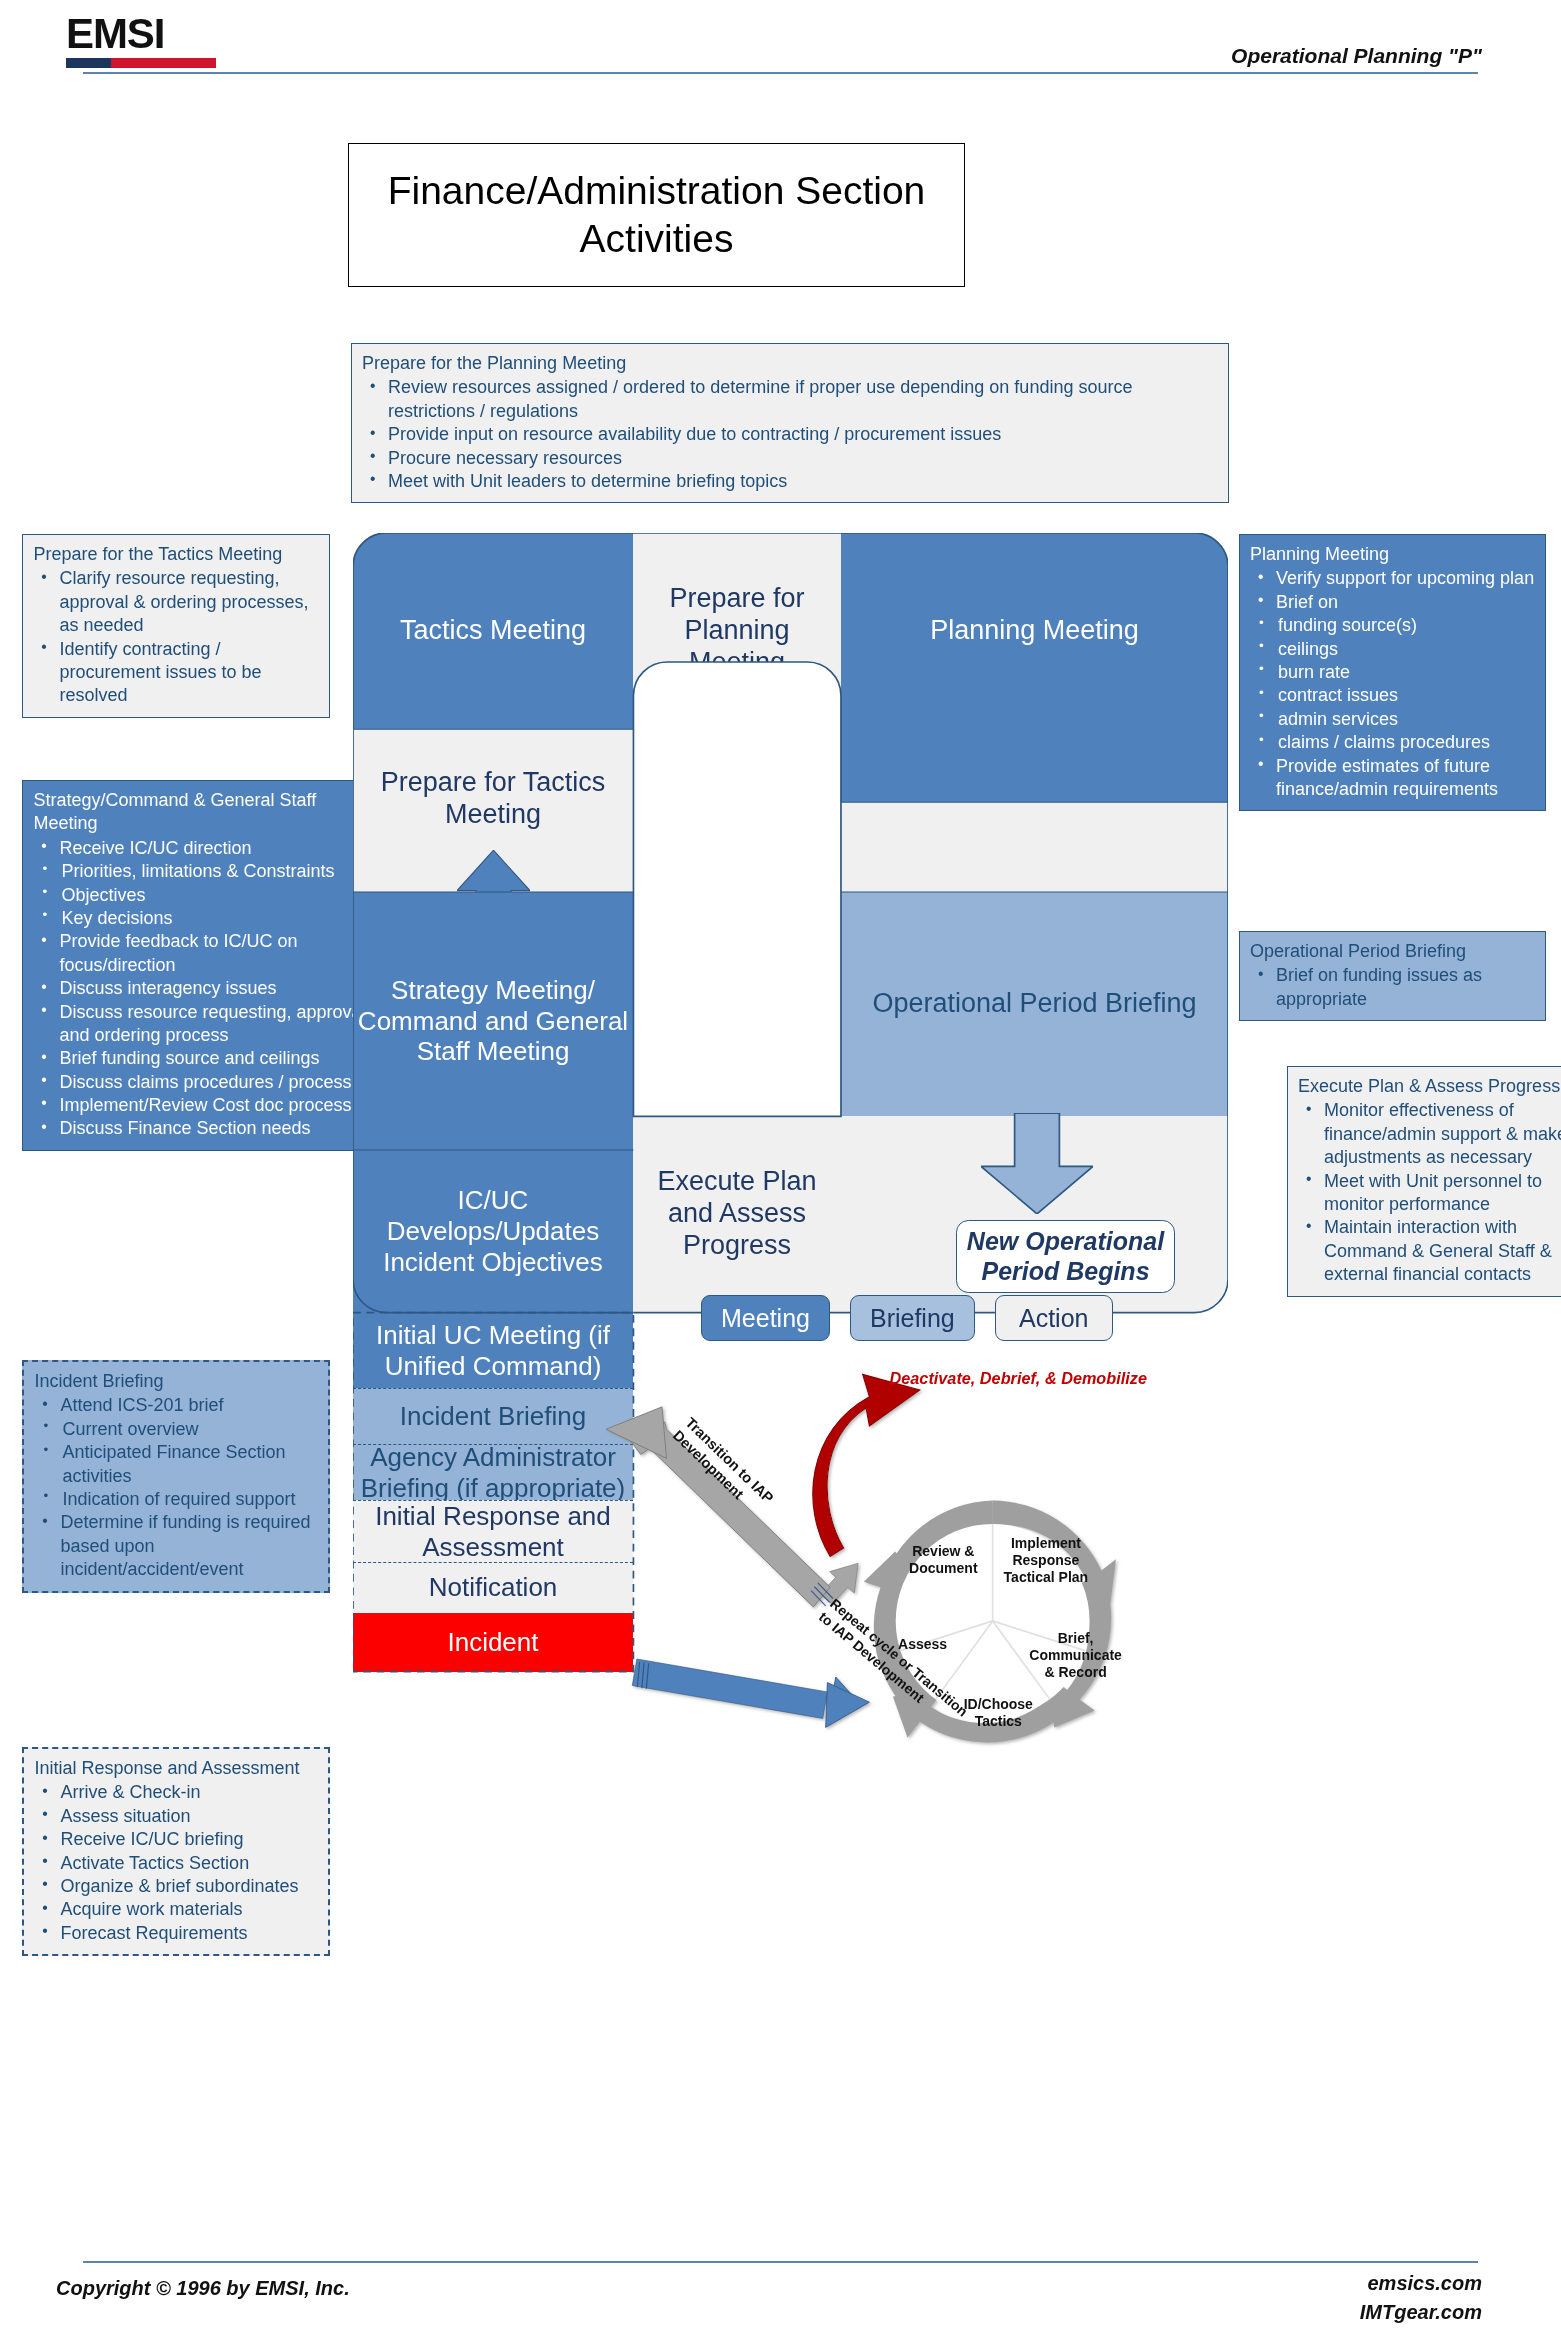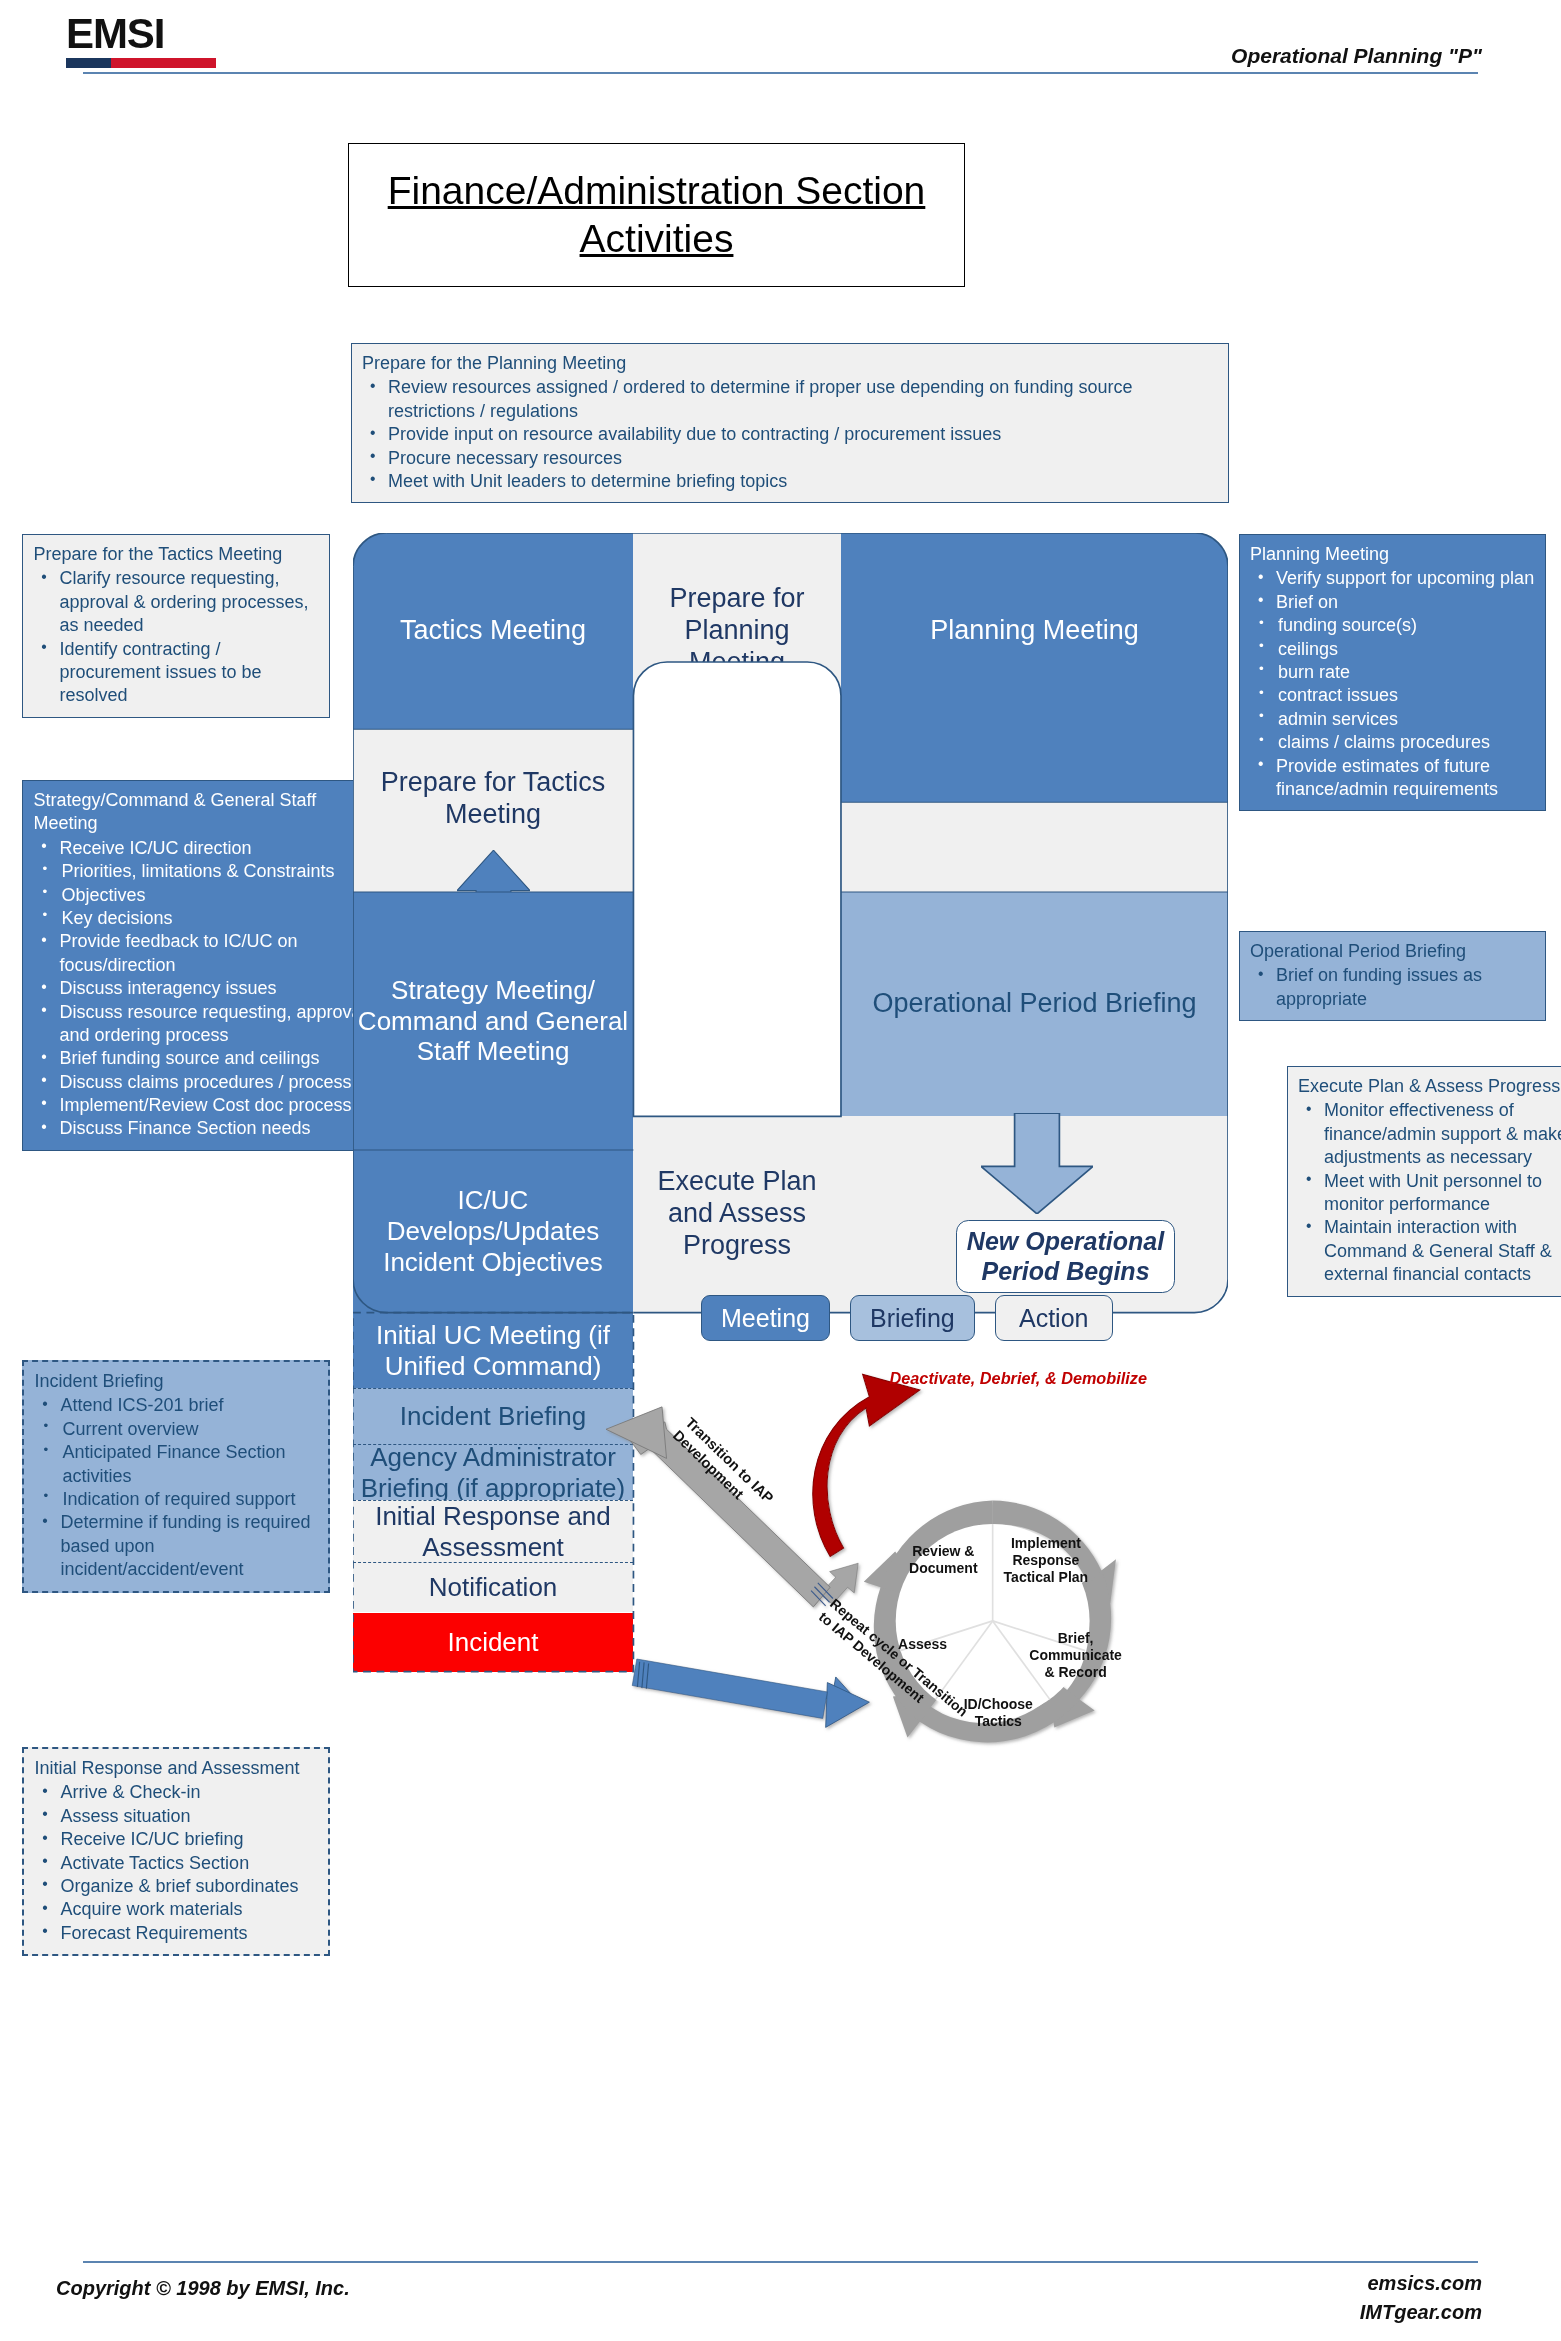--- a/index.html
+++ b/index.html
@@ -29,21 +29,21 @@
     font-weight:bold;font-style:italic;font-size:21px;color:#111;
   }
 
   
   #title-box{
     left:348px;top:143px;width:617px;height:144px;
     border:1.7px solid #000;background:#fff;
     display:flex;align-items:center;justify-content:center;
     text-align:center;
   }
-  #title-text{font-size:39px;line-height:1.22;color:#000;text-decoration:underline;}
+  #title-text{font-size:39px;line-height:1.22;color:#000;}
 
   
   .callout{
     background:#f0f0f0;border:1.7px solid #2e5782;
     color:#1f4e79;
     font-size:18px;line-height:1.30;
     padding:7.9px 10px 9px 10px;
   }
   .callout.solid-blue{background:#4f81bd;border-color:#2e5782;color:#ffffff;}
   .callout.light-blue{background:#95b3d7;border-color:#2e5782;color:#1f4e79;}
@@ -370,18 +370,18 @@
     </g>
 
     <g filter="url(#sh)">
       <path d="M400,345 C345,255 360,120 470,60 L458,20 L560,48 L470,112 L464,80 C382,132 378,252 424,330 Z" fill="#b00000" stroke="#8b0000" stroke-width="2"></path>
     </g>
     <text x="506" y="38" font-family="Liberation Sans, sans-serif" font-size="29" font-style="italic" font-weight="bold" fill="#c00000">Deactivate, Debrief, &amp; Demobilize</text>
   </svg>
 </div>
 
 <div class="abs" id="footer-rule"></div>
-<div class="abs" id="footer-left">Copyright © 1998 by EMSI, Inc.</div>
+<div class="abs" id="footer-left">Copyright © 1996 by EMSI, Inc.</div>
 <div class="abs" id="footer-right">
   <div>emsics.com</div>
   <div>IMTgear.com</div>
 </div>
 
 
 </body></html>

